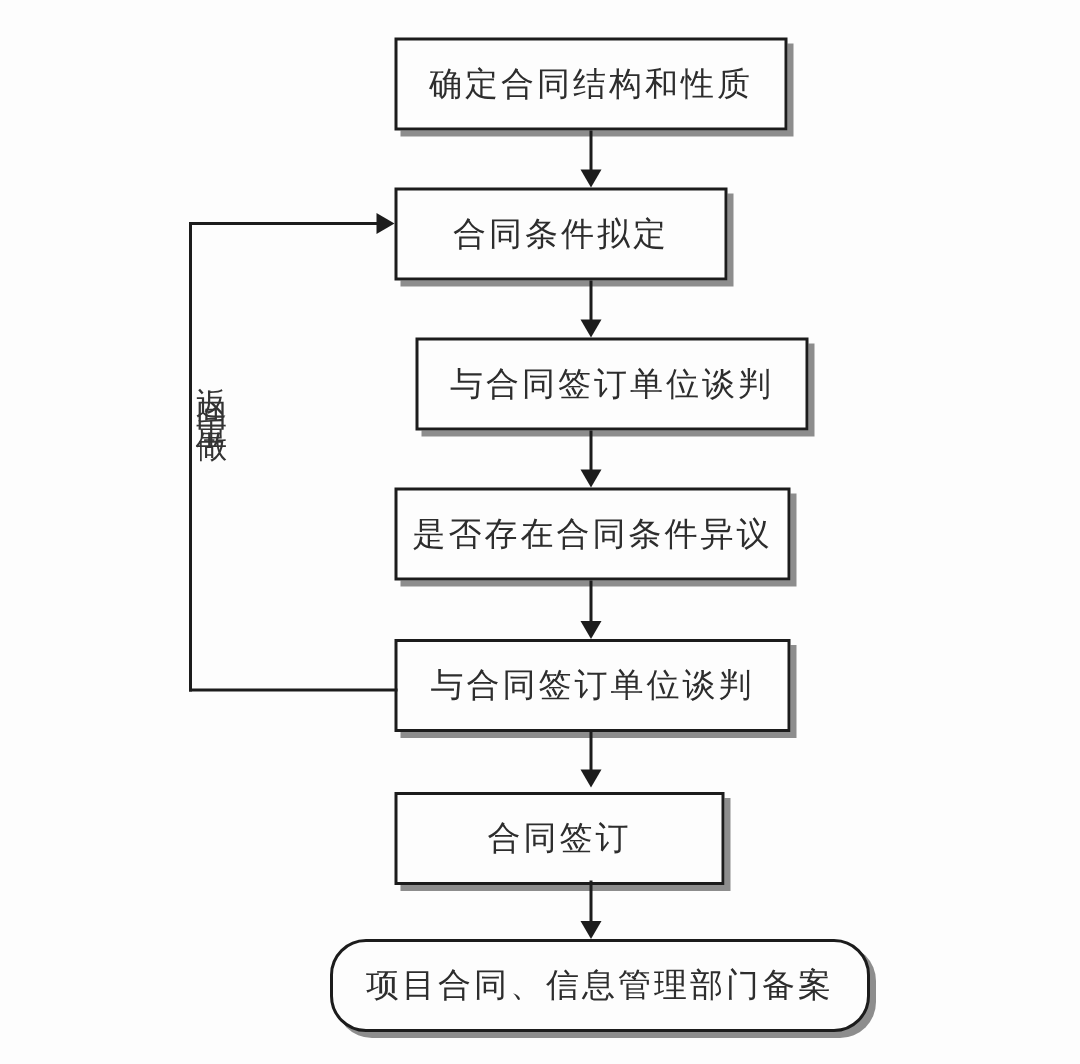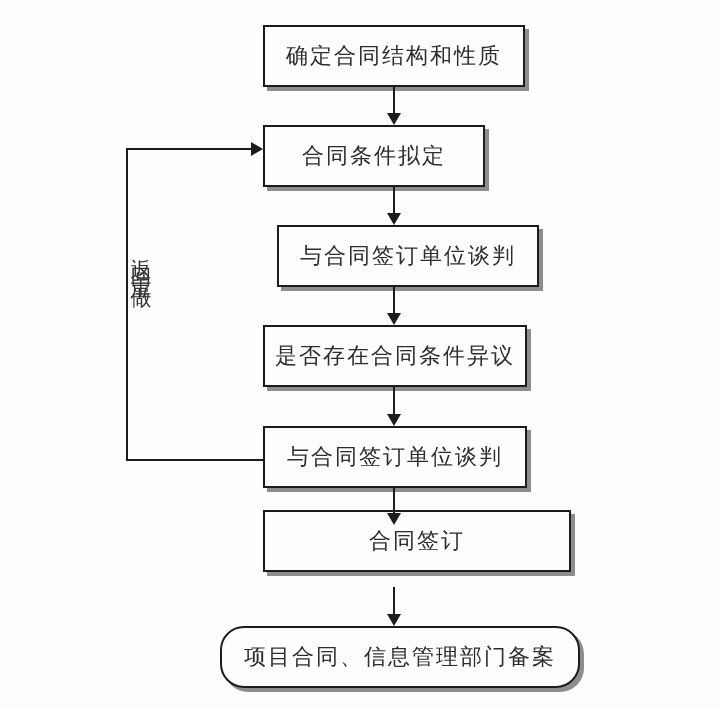--- a/index.html
+++ b/index.html
@@ -29,21 +29,21 @@
     font-size: 22px;
     color: #2d2d2d;
     letter-spacing: 2px;
     white-space: nowrap;
   }
   .n1 { left: 263px; top:  25px; width: 262px; height: 62px; }
   .n2 { left: 263px; top: 125px; width: 222px; height: 62px; }
   .n3 { left: 277px; top: 225px; width: 262px; height: 62px; }
   .n4 { left: 263px; top: 325px; width: 264px; height: 62px; justify-content: center; }
   .n5 { left: 263px; top: 426px; width: 264px; height: 62px; }
-  .n6 { left: 263px; top: 510px; width: 308px; height: 62px; font-family: Liberation Mono, monospace; }
+  .n6 { left: 263px; top: 528px; width: 220px; height: 62px; font-family: Liberation Mono, monospace; }
   .n7 { left: 220px; top: 626px; width: 360px; height: 62px; border-radius: 24px; }
   
   .varrow {
     position: absolute;
     left: 393px;
     width: 2px;
     background: #1c1c1c;
   }
   .varrow .head {
     position: absolute;

